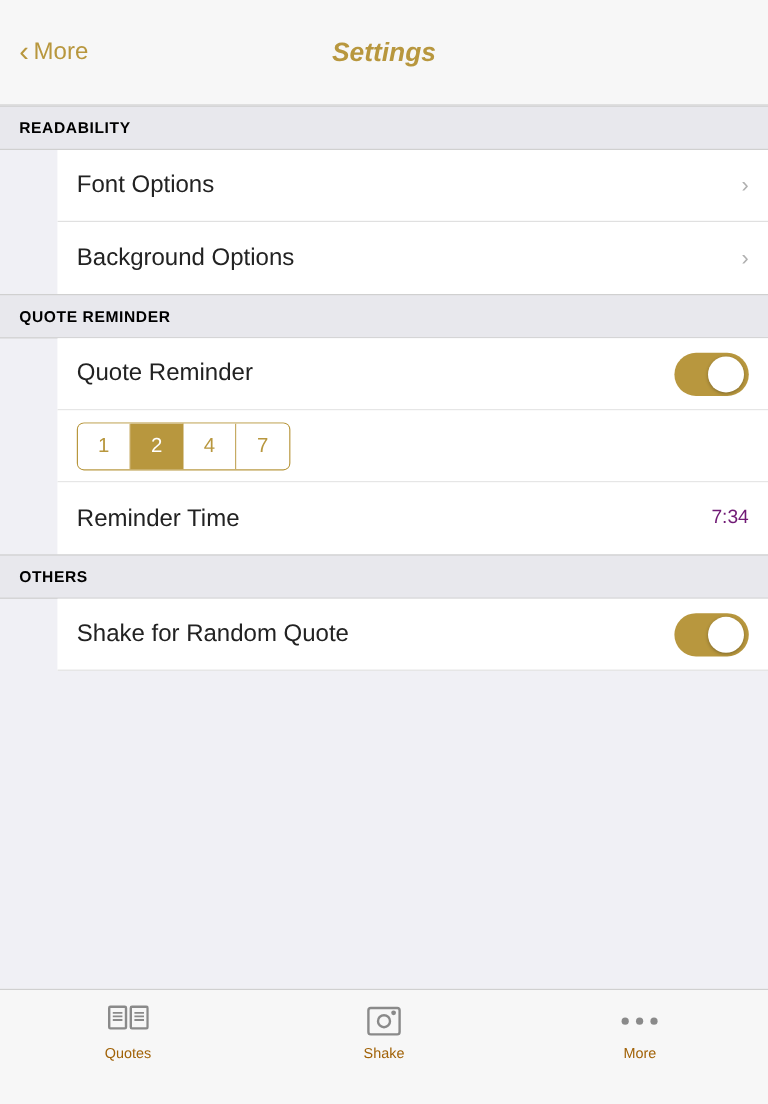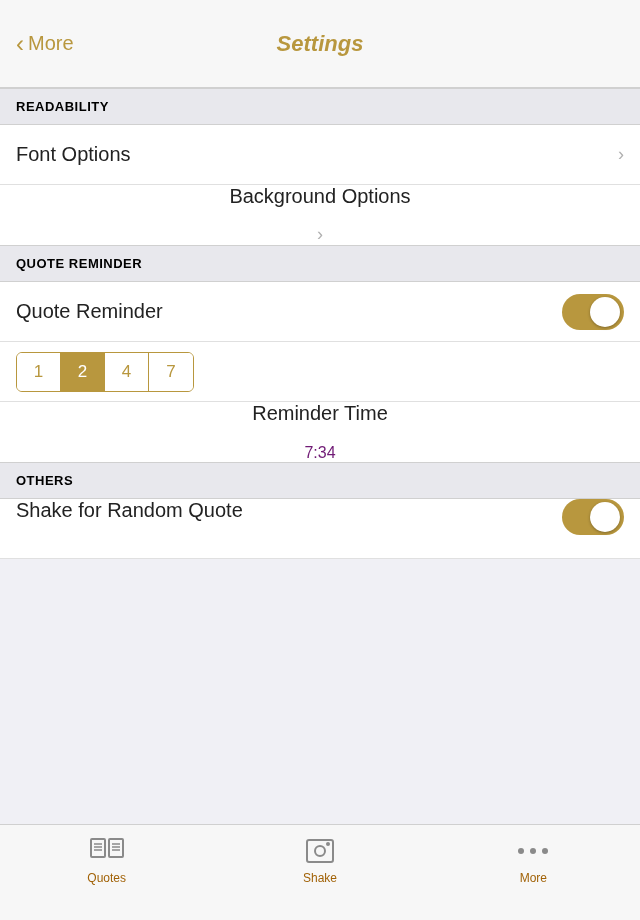--- a/index.html
+++ b/index.html
@@ -57,33 +57,33 @@
       font-weight: 600;
       color: #000000;
       letter-spacing: 0.5px;
       border-top: 1px solid #d0d0d0;
       border-bottom: 1px solid #d0d0d0;
     }
 
     
     .list-section {
       background: white;
+      margin-left: 48px;
     }
     .list-row {
       display: flex;
       align-items: center;
       justify-content: space-between;
       padding: 0 16px;
       height: 60px;
       border-bottom: 1px solid #e0e0e0;
       background: white;
     }
     .list-row:last-child {
       border-bottom: none;
-      flex-direction: column;
     }
     .row-label {
       font-size: 20px;
       color: #222;
     }
     .row-right {
       display: flex;
       align-items: center;
     }
     .chevron-icon {
@@ -140,20 +140,21 @@
 
     
     .time-value {
       font-size: 16px;
       color: #701a75;
     }
 
     
     .partial-row {
       display: flex;
+      align-items: center;
       justify-content: space-between;
       padding: 0 16px;
       height: 60px;
       background: white;
       border-bottom: 1px solid #e0e0e0;
       overflow: hidden;
     }
 
     
     .tab-bar {

